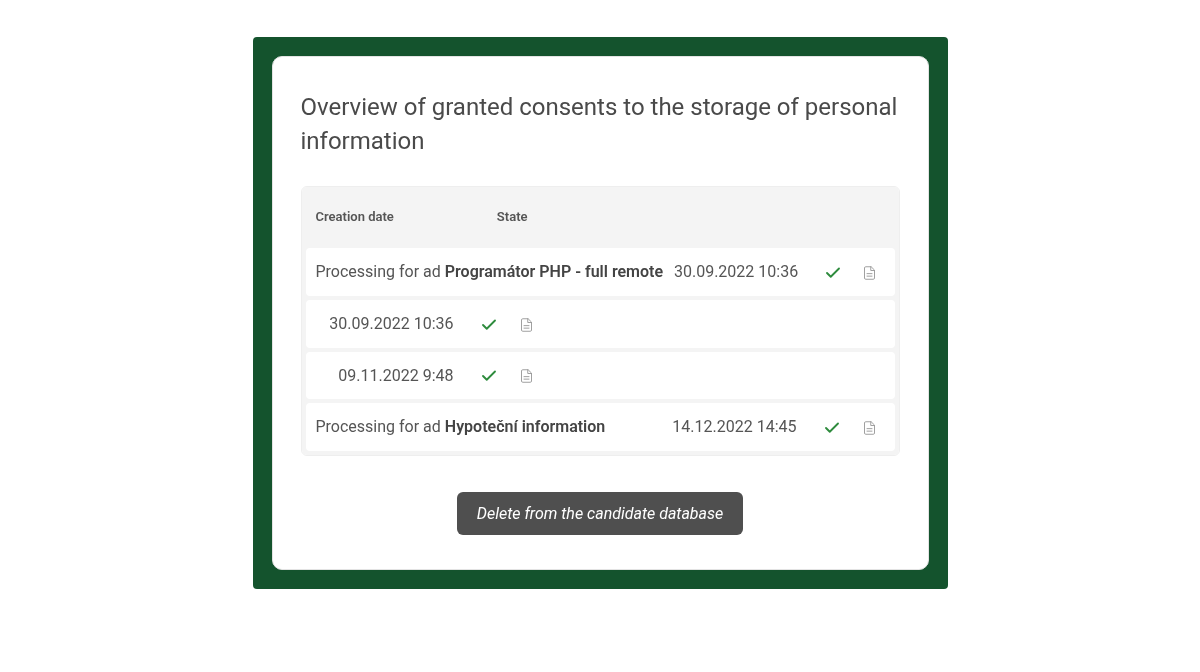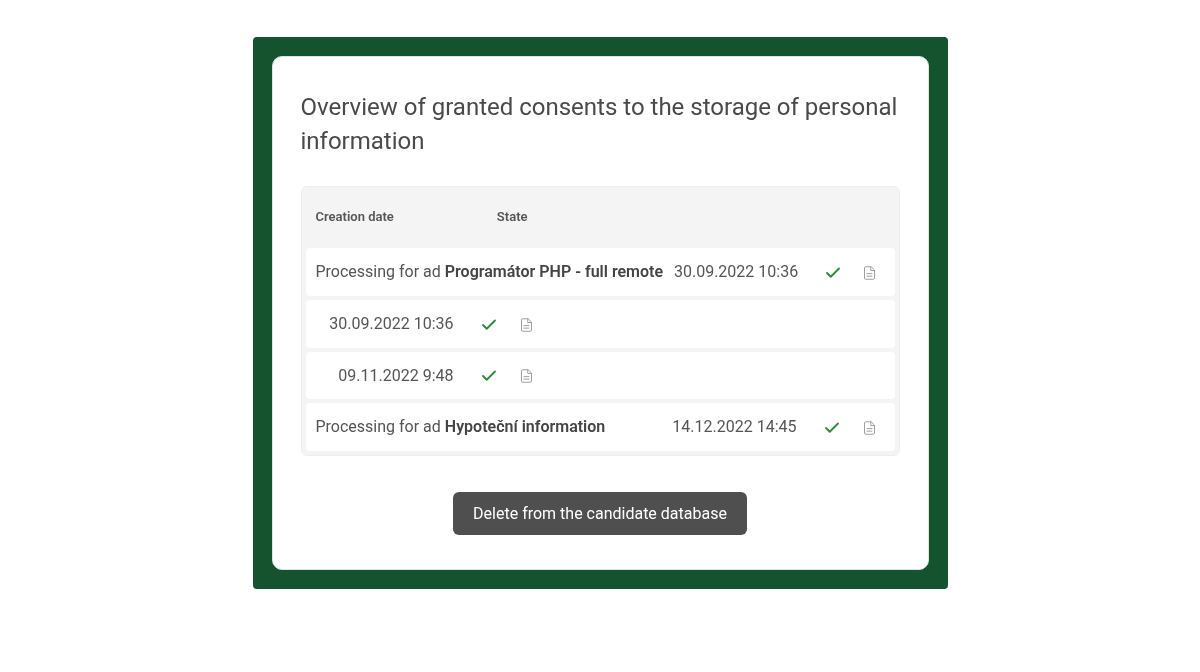--- a/index.html
+++ b/index.html
@@ -130,20 +130,21 @@
     .delete-btn {
       display: inline-block;
       background: #4f4f4f;
       color: #ffffff;
       border: none;
       border-radius: 6px;
       padding: 12px 20px;
       font-size: 16px;
       font-family: inherit;
       cursor: pointer;
+      font-style: italic;
     }
   </style>
 </head>
 <body>
 
 <div class="outer">
   <div class="card">
     <h2 class="heading">Overview of granted consents to the storage of personal information</h2>
 
     <div class="table-wrap">

